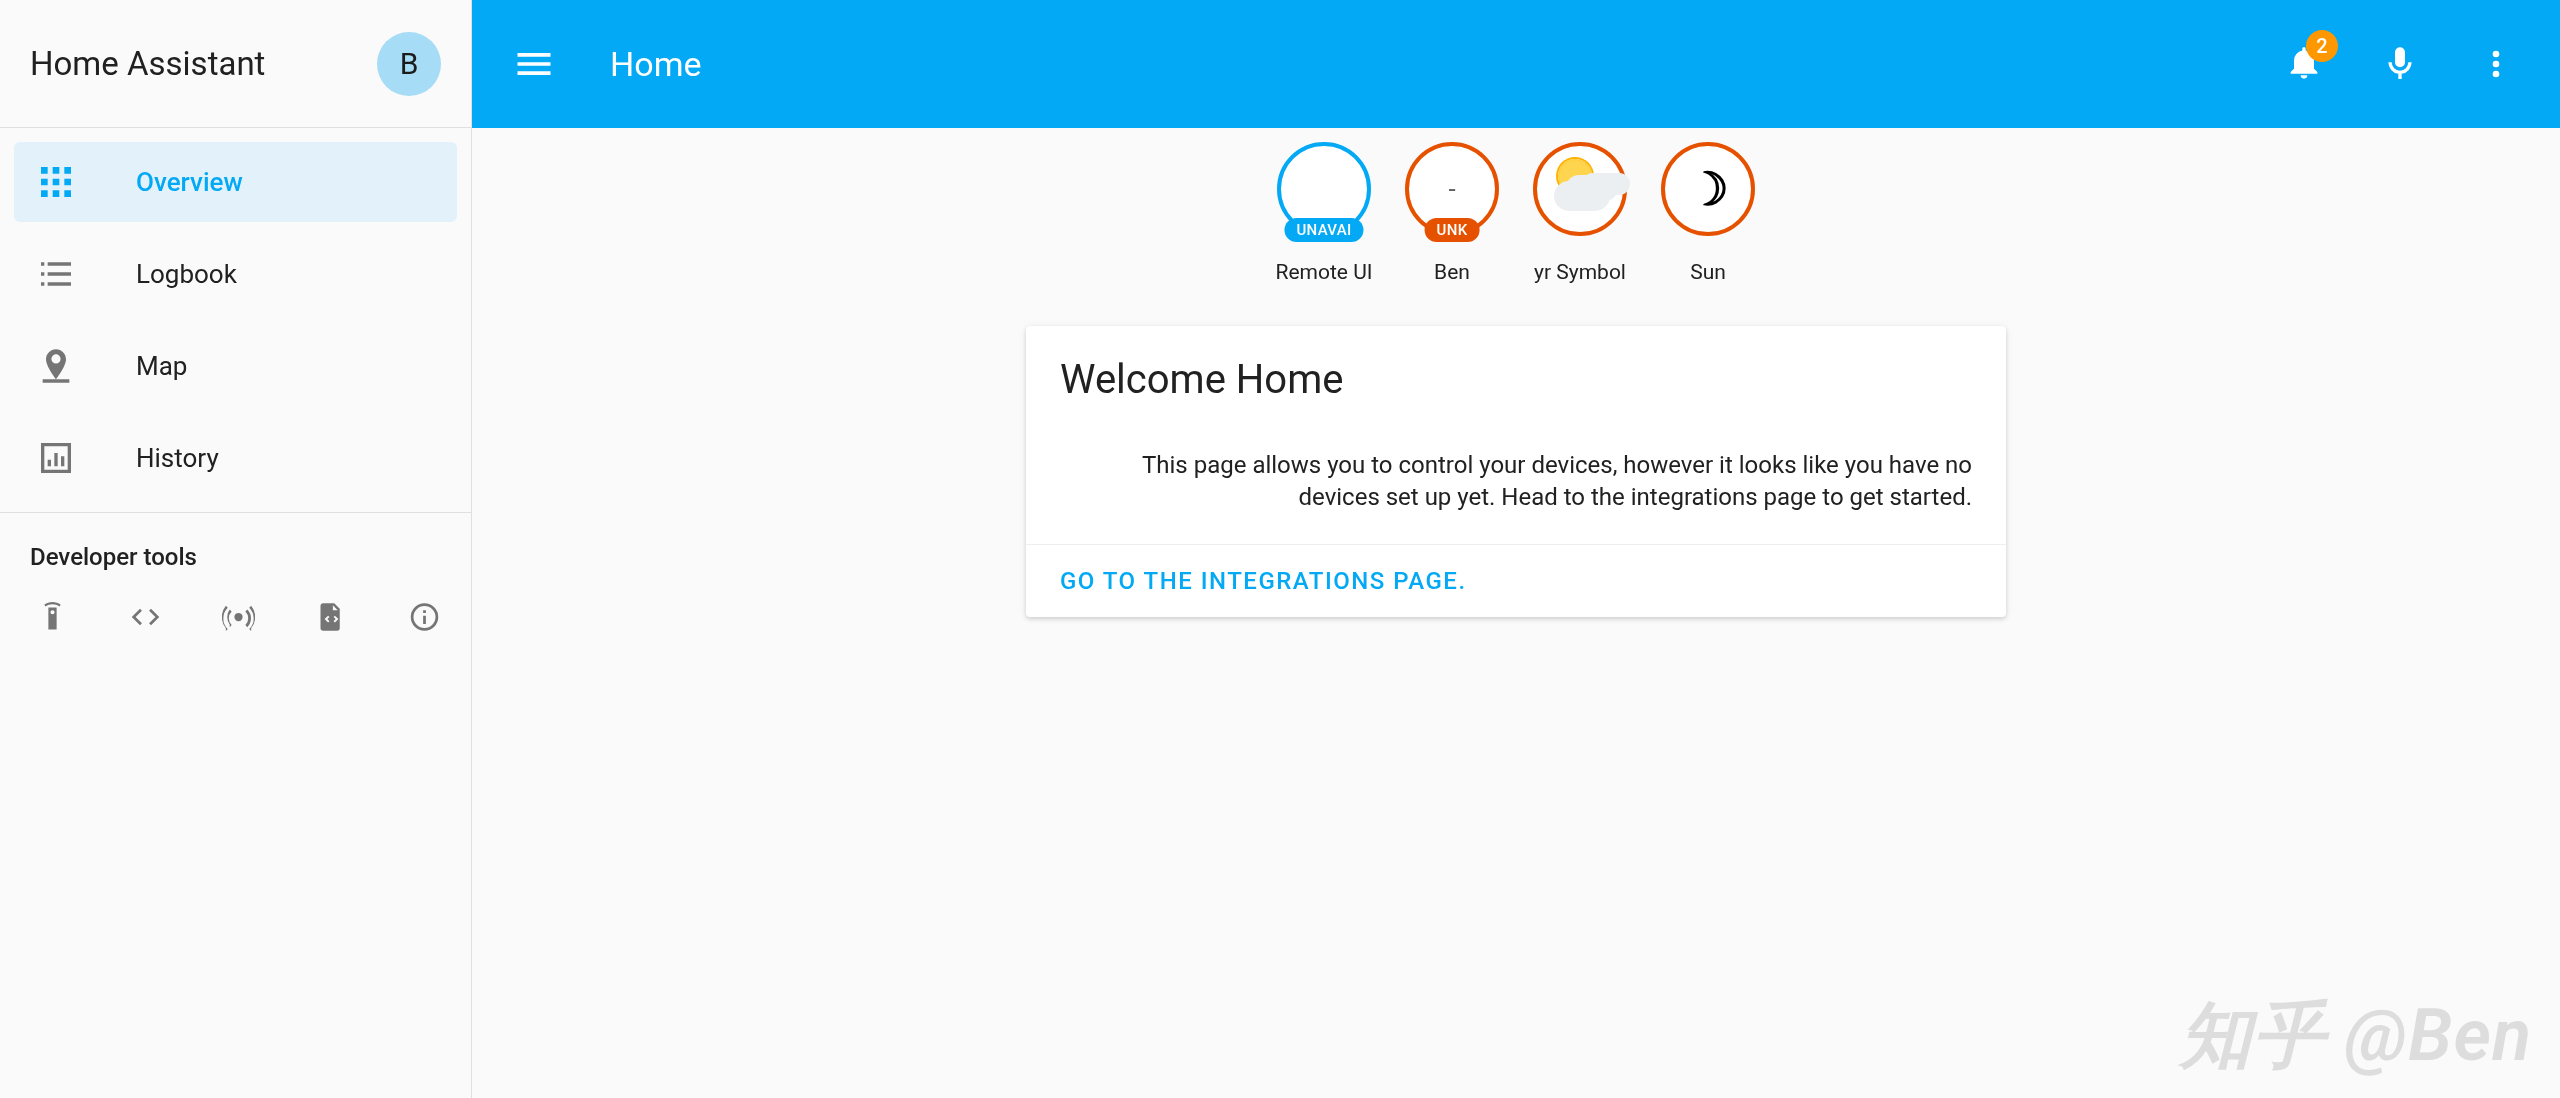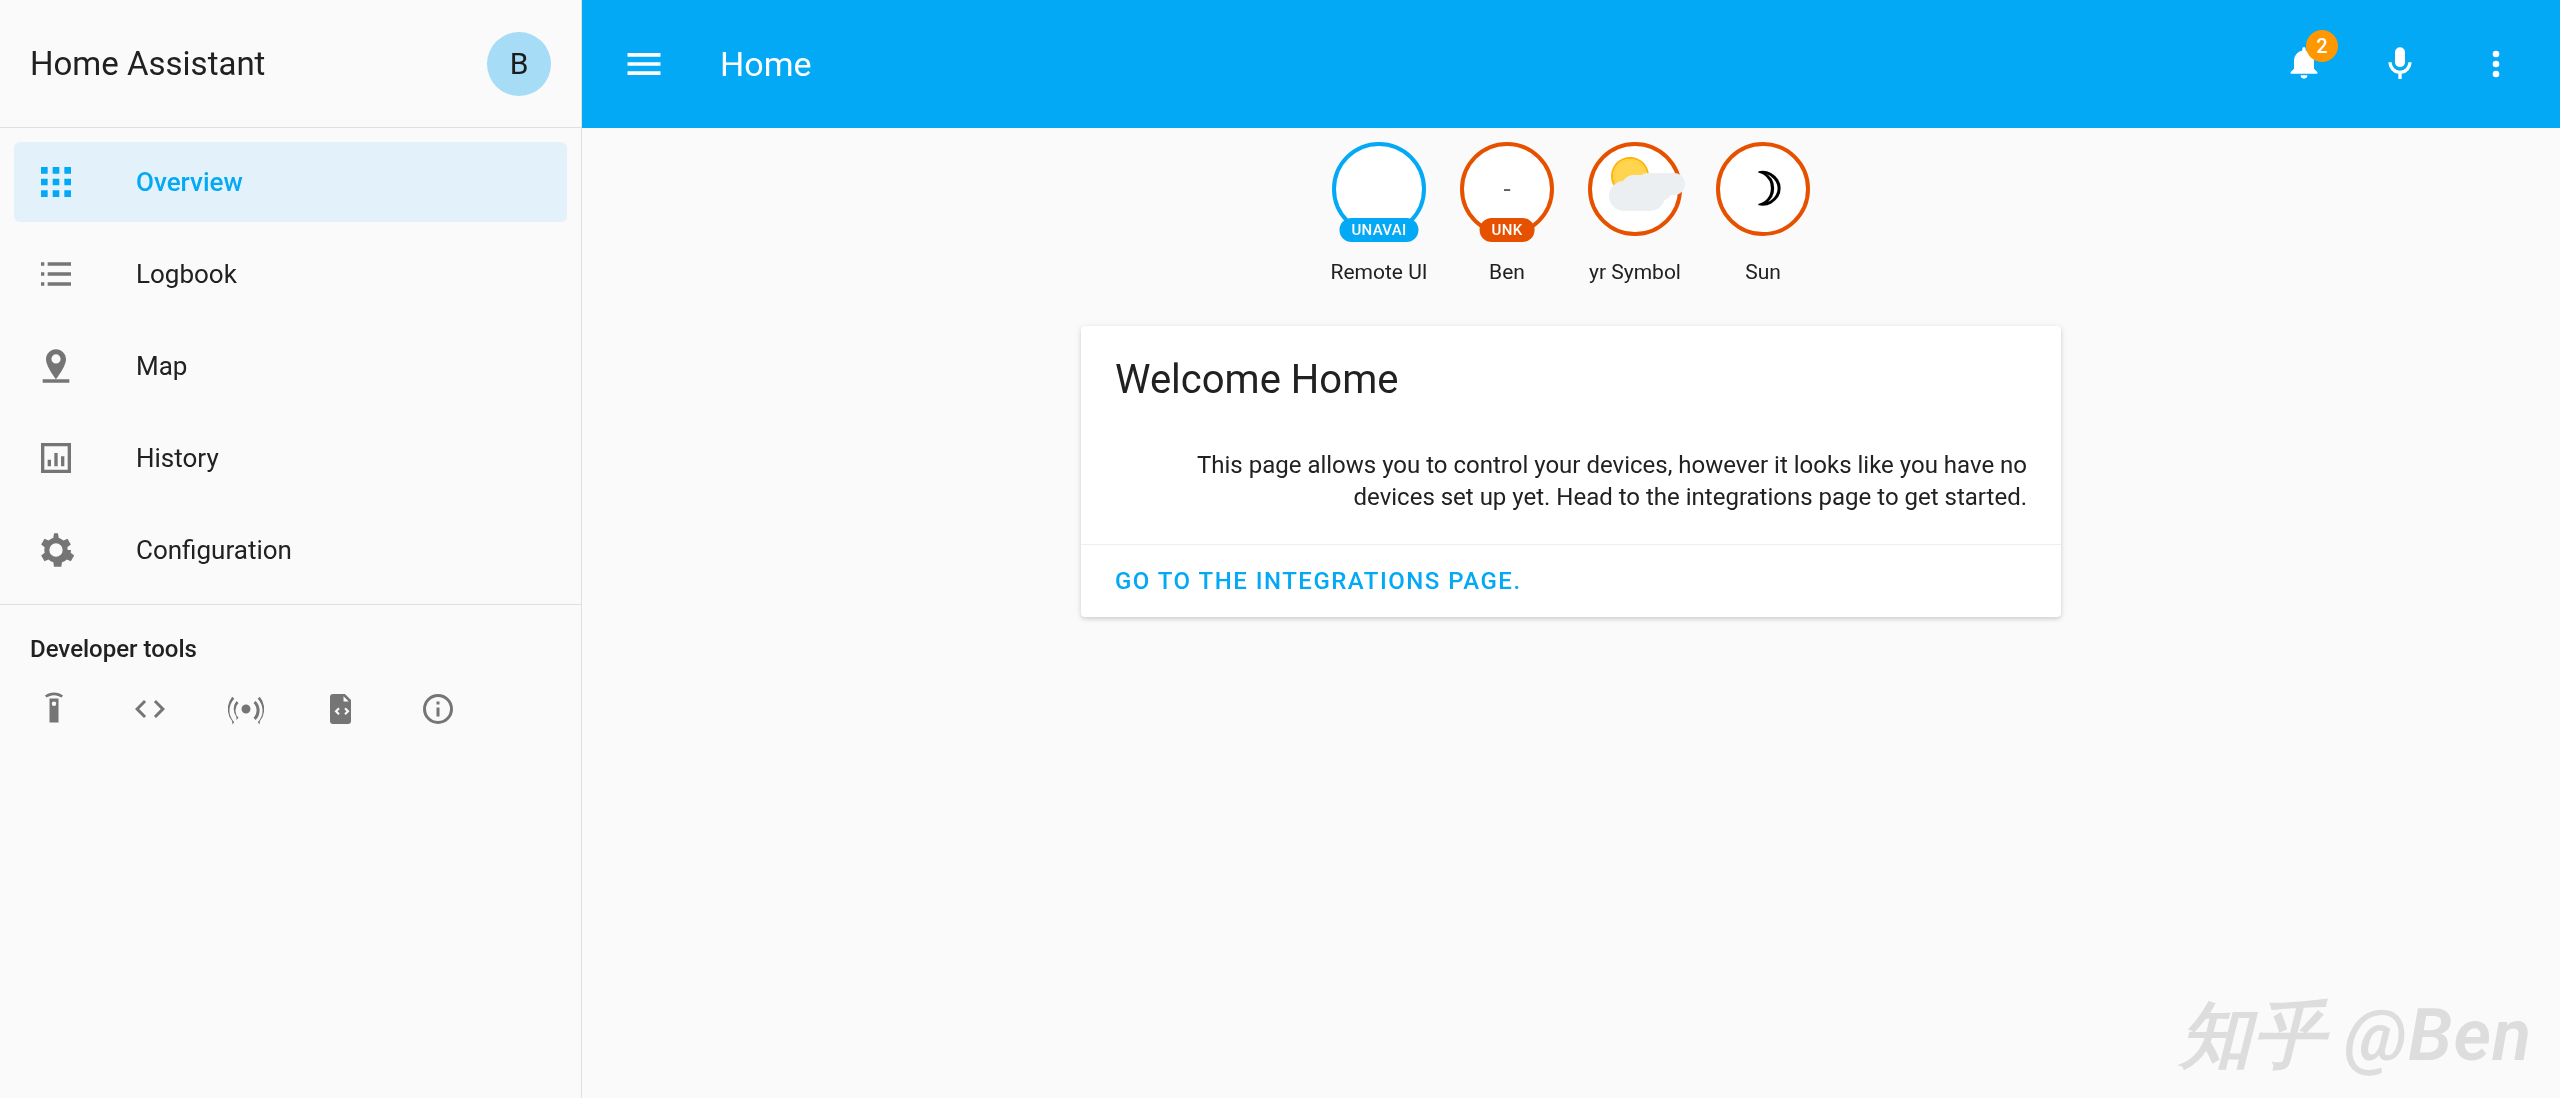--- a/index.html
+++ b/index.html
@@ -1,20 +1,20 @@
 <!DOCTYPE html>
 <html><head>
 <meta charset="utf-8">
 <style>
   * { box-sizing: border-box; margin: 0; padding: 0; }
   html, body { height: 100%; font-family: Roboto, "Helvetica Neue", Arial, sans-serif; background: #fafafa; color: #212121; }
   body { display: flex; width: 2560px; height: 1098px; overflow: hidden; }
 
   
-  .sidebar { width: 582px; background: #fafafa; border-right: 1px solid #e0e0e0; display: flex; flex-direction: column; }
+  .sidebar { width: 472px; background: #fafafa; border-right: 1px solid #e0e0e0; display: flex; flex-direction: column; }
   .sidebar-header { height: 128px; display: flex; align-items: center; justify-content: space-between; padding: 0 30px; border-bottom: 1px solid #e0e0e0; }
   .app-title { font-size: 33px; font-weight: 400; color: #212121; }
   .avatar { width: 64px; height: 64px; border-radius: 50%; background: #a6dcf6; display: flex; align-items: center; justify-content: center; font-size: 30px; color: #1c1c1c; cursor: pointer; }
 
   .nav { padding: 14px 14px 0 14px; display: flex; flex-direction: column; gap: 12px; }
   .nav-item { display: flex; align-items: center; height: 80px; padding: 0 22px; border-radius: 6px; cursor: pointer; color: #616161; }
   .nav-item .icon { width: 40px; height: 40px; margin-right: 60px; fill: #757575; }
   .nav-item .label { font-size: 26px; color: #212121; font-weight: 400; }
   .nav-item.active { background: #e3f2fa; }
   .nav-item.active .icon { fill: #03a9f4; }
@@ -100,26 +100,20 @@
     </div>
 
     <div class="nav-item">
       <svg class="icon" viewBox="0 0 24 24">
           <path d="M3 3h18v18H3V3m2 2v14h14V5H5m2 8h2v4H7v-4m4-4h2v8h-2V9m4 2h2v6h-2v-6Z"></path>
         </svg>
       <span class="label">History</span>
     </div>
 
 
-    <div class="nav-item">
-      <svg class="icon" viewBox="0 0 24 24">
-          <path d="M12 8a4 4 0 1 0 0 8 4 4 0 0 0 0-8m9 4c0 .6-.1 1.1-.2 1.7l2.1 1.6-2 3.4-2.4-1a8 8 0 0 1-2.9 1.7l-.4 2.6H10.8l-.4-2.6a8 8 0 0 1-2.9-1.7l-2.4 1-2-3.4 2.1-1.6C5.1 13.1 5 12.6 5 12s.1-1.1.2-1.7L3.1 8.7l2-3.4 2.4 1A8 8 0 0 1 10.4 4.6L10.8 2h2.4l.4 2.6a8 8 0 0 1 2.9 1.7l2.4-1 2 3.4-2.1 1.6c.1.6.2 1.1.2 1.7Z"></path>
-        </svg>
-      <span class="label">Configuration</span>
-    </div>
 
   </nav>
 
   <div class="dev-section">
     <div class="dev-title">Developer tools</div>
     <div class="dev-icons">
       <svg class="dev-icon" viewBox="0 0 24 24">
           <path d="M9 5h6v16H9V5m3 2a1.5 1.5 0 1 0 0 3 1.5 1.5 0 0 0 0-3M6 3c1.7-1.3 3.8-2 6-2s4.3.7 6 2l-1 1.4C15.6 3.4 13.9 2.8 12 2.8S8.4 3.4 7 4.4L6 3Z"></path>
         </svg>
       <svg class="dev-icon" viewBox="0 0 24 24">

